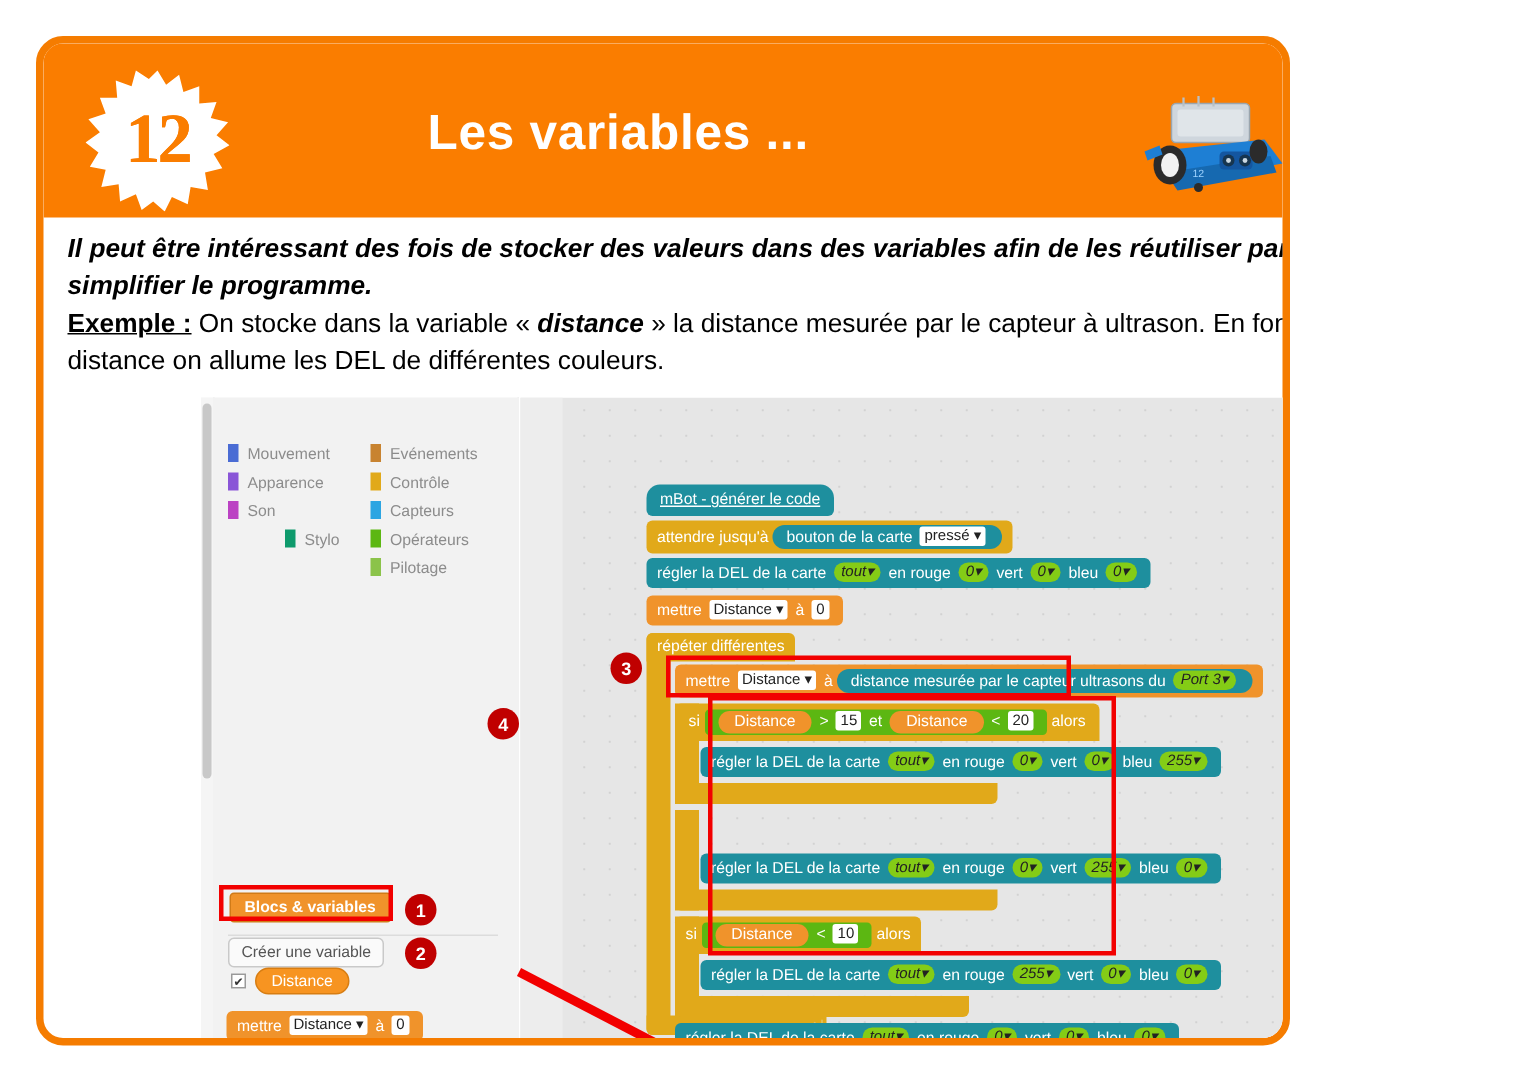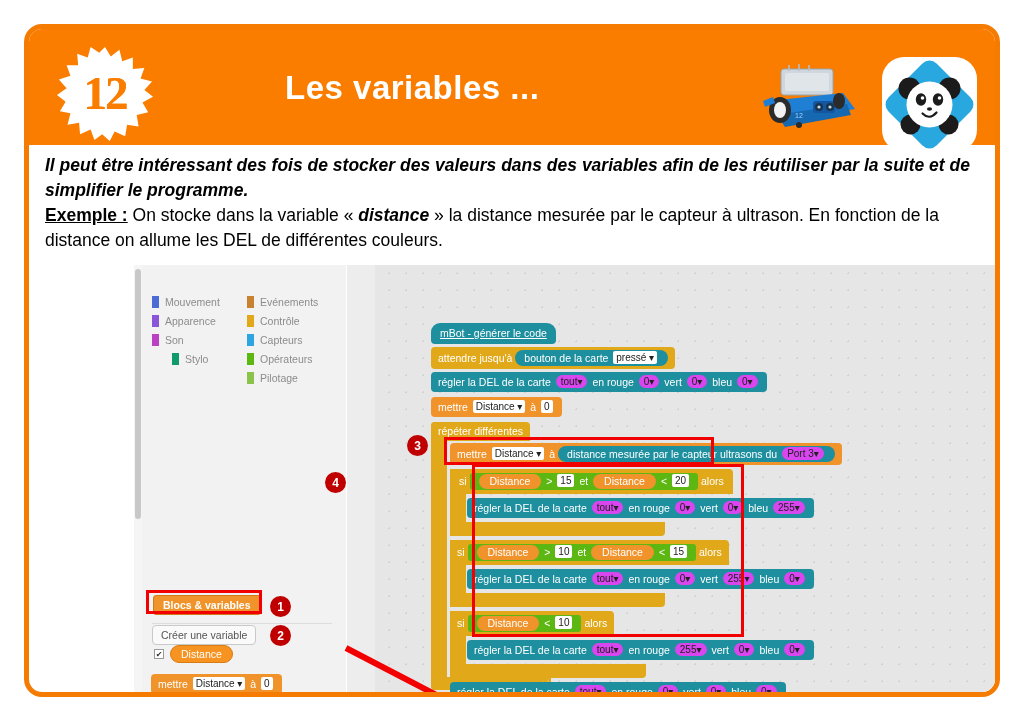--- a/index.html
+++ b/index.html
@@ -8,21 +8,21 @@
     width:1024px; height:721px;
     background:#ffffff;
     font-family:"Liberation Sans", sans-serif;
     overflow:hidden;
     position:relative;
   }
 
   
   #card {
     position:absolute; left:24px; top:24px;
-    width:976px; height:673px;
+    width:836px; height:673px;
     border:5px solid #F57C00;
     border-radius:18px;
     background:#ffffff;
     overflow:hidden;
   }
 
   
   #header {
     position:absolute; left:0; top:0;
     width:100%; height:116px;
@@ -162,23 +162,23 @@
   .blk-var   { background:#F0932B; }
   .blk-ctrl  { background:#E1A91A; }
   .blk-robot { background:#1E8F9E; }
 
   .fld {
     display:inline-block; background:#ffffff; color:#222;
     border-radius:2px; padding:0 3px; font-size:10px;
     margin:0 2px; vertical-align:1px;
   }
   .fld-r {
-    display:inline-block; background:#d946ef; color:#222;
+    display:inline-block; background:#84cc16; color:#222;
     border-radius:8px; padding:0 5px; font-size:10px;
-    margin:0 2px; vertical-align:1px;
+    margin:0 2px; vertical-align:1px;font-style:italic;
   }
   .oval-var {
     display:inline-block; background:#F0932B; color:#fff;
     border-radius:9px; padding:1px 11px; font-size:10.5px;
     margin:0 2px;
   }
   .sensor-rep {
     display:inline-block; background:#1E8F9E; color:#fff;
     border-radius:11px; padding:1px 9px; font-size:10.5px;
   }
@@ -276,21 +276,21 @@
 
       <div class="cat" style="left:18px; top:31px;">
         <span class="chip" style="background:#4A6CD4"></span><span>Mouvement</span>
       </div>
       <div class="cat" style="left:18px; top:50px;">
         <span class="chip" style="background:#8A55D7"></span><span>Apparence</span>
       </div>
       <div class="cat" style="left:18px; top:69px;">
         <span class="chip" style="background:#BB42C3"></span><span>Son</span>
       </div>
-      <div class="cat" style="left:18px; top:88px;padding-left:20px;">
+      <div class="cat" style="left:36px; top:88px;padding-left:20px;">
         <span class="chip" style="background:#0E9A6C"></span><span>Stylo</span>
       </div>
 
       <div class="cat" style="left:113px; top:31px;">
         <span class="chip" style="background:#C88330"></span><span>Evénements</span>
       </div>
       <div class="cat" style="left:113px; top:50px;">
         <span class="chip" style="background:#E1A91A"></span><span>Contrôle</span>
       </div>
       <div class="cat" style="left:113px; top:69px;">
@@ -384,33 +384,20 @@
       <span>en rouge</span>
       <span class="fld-r"><span>0</span>▾</span>
       <span>vert</span>
       <span class="fld-r"><span>0</span>▾</span>
       <span>bleu</span>
       <span class="fld-r"><span>255</span>▾</span>
     </div>
     <div style="position:absolute; left:316px; top:257px; width:215px; height:14px; background:#E1A91A; border-radius:0 0 4px 4px;"></div>
 
     <div style="position:absolute; left:316px; top:275px; width:16px; height:67px; background:#E1A91A;"></div>
-    <div class="blk blk-ctrl" style="left:316px; top:275px; border-radius:4px 4px 0 0; padding:4px 7px;">
-      <span>si</span>
-      <span style="display:inline-block; background:#5CB712; border-radius:3px; padding:1px 7px;">
-        <span class="oval-var">Distance</span>
-        <span>&gt;</span>
-        <span class="fld">10</span>
-        <span>et</span>
-        <span class="oval-var">Distance</span>
-        <span>&lt;</span>
-        <span class="fld">15</span>
-      </span>
-      <span>alors</span>
-    </div>
     <div class="blk blk-robot" style="left:333px; top:304px;">
       <span>régler la DEL de la carte</span>
       <span class="fld-r"><span>tout</span>▾</span>
       <span>en rouge</span>
       <span class="fld-r"><span>0</span>▾</span>
       <span>vert</span>
       <span class="fld-r"><span>255</span>▾</span>
       <span>bleu</span>
       <span class="fld-r"><span>0</span>▾</span>
     </div>

